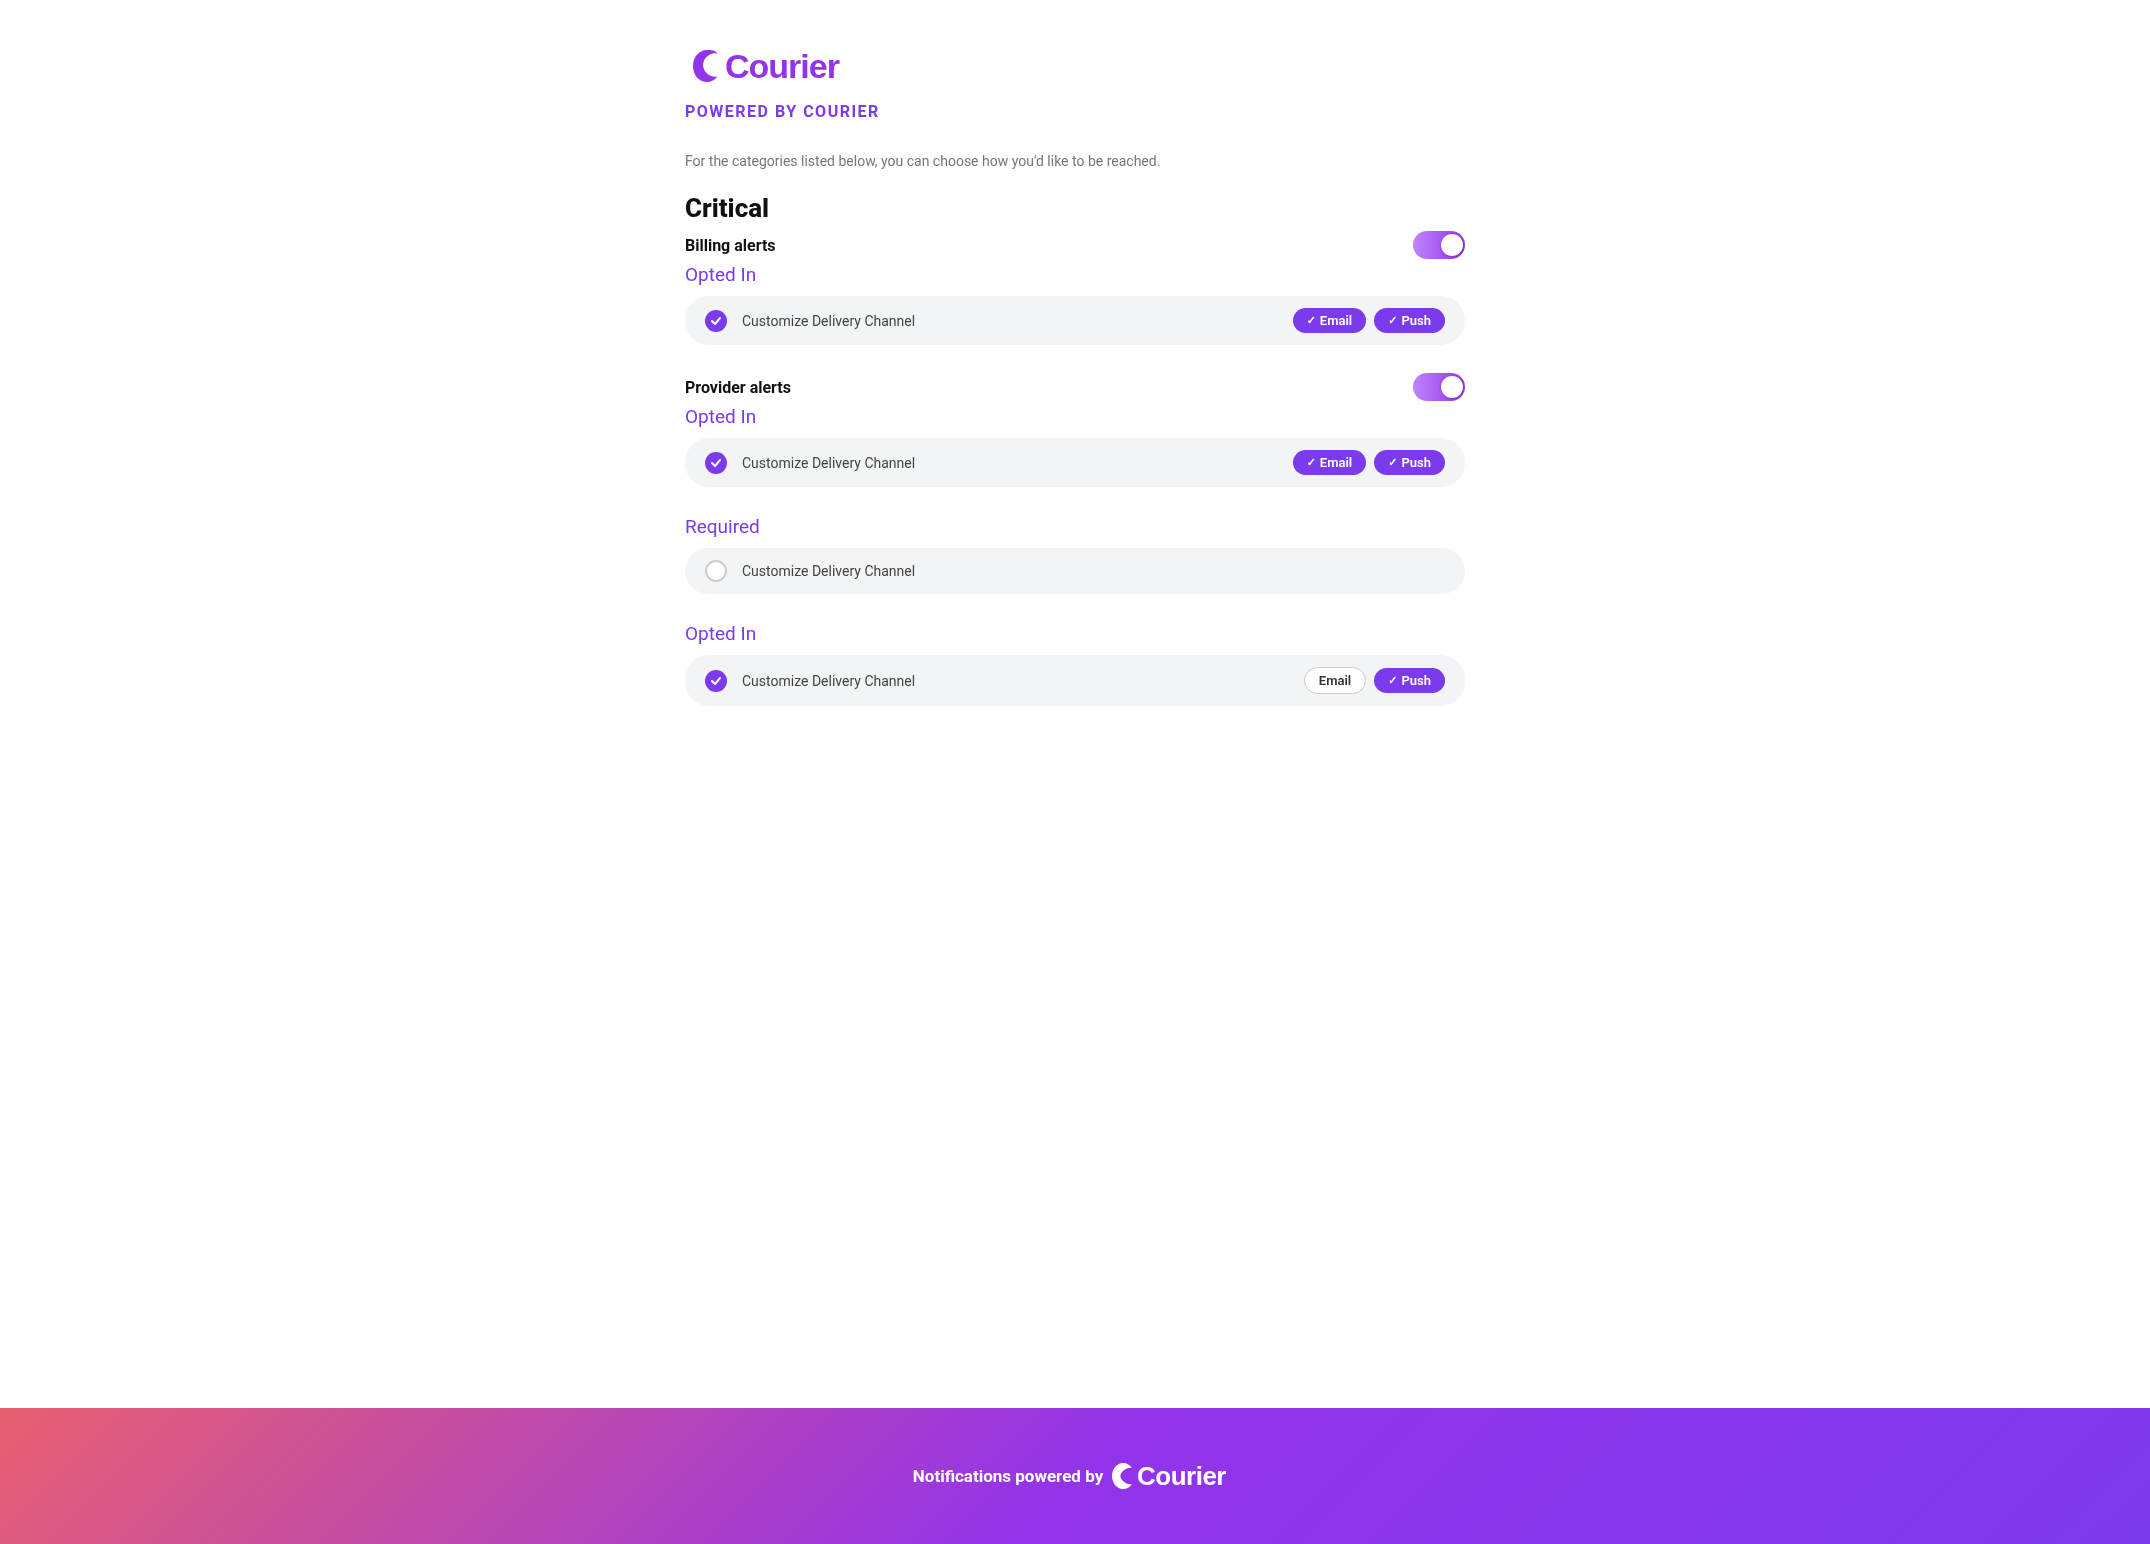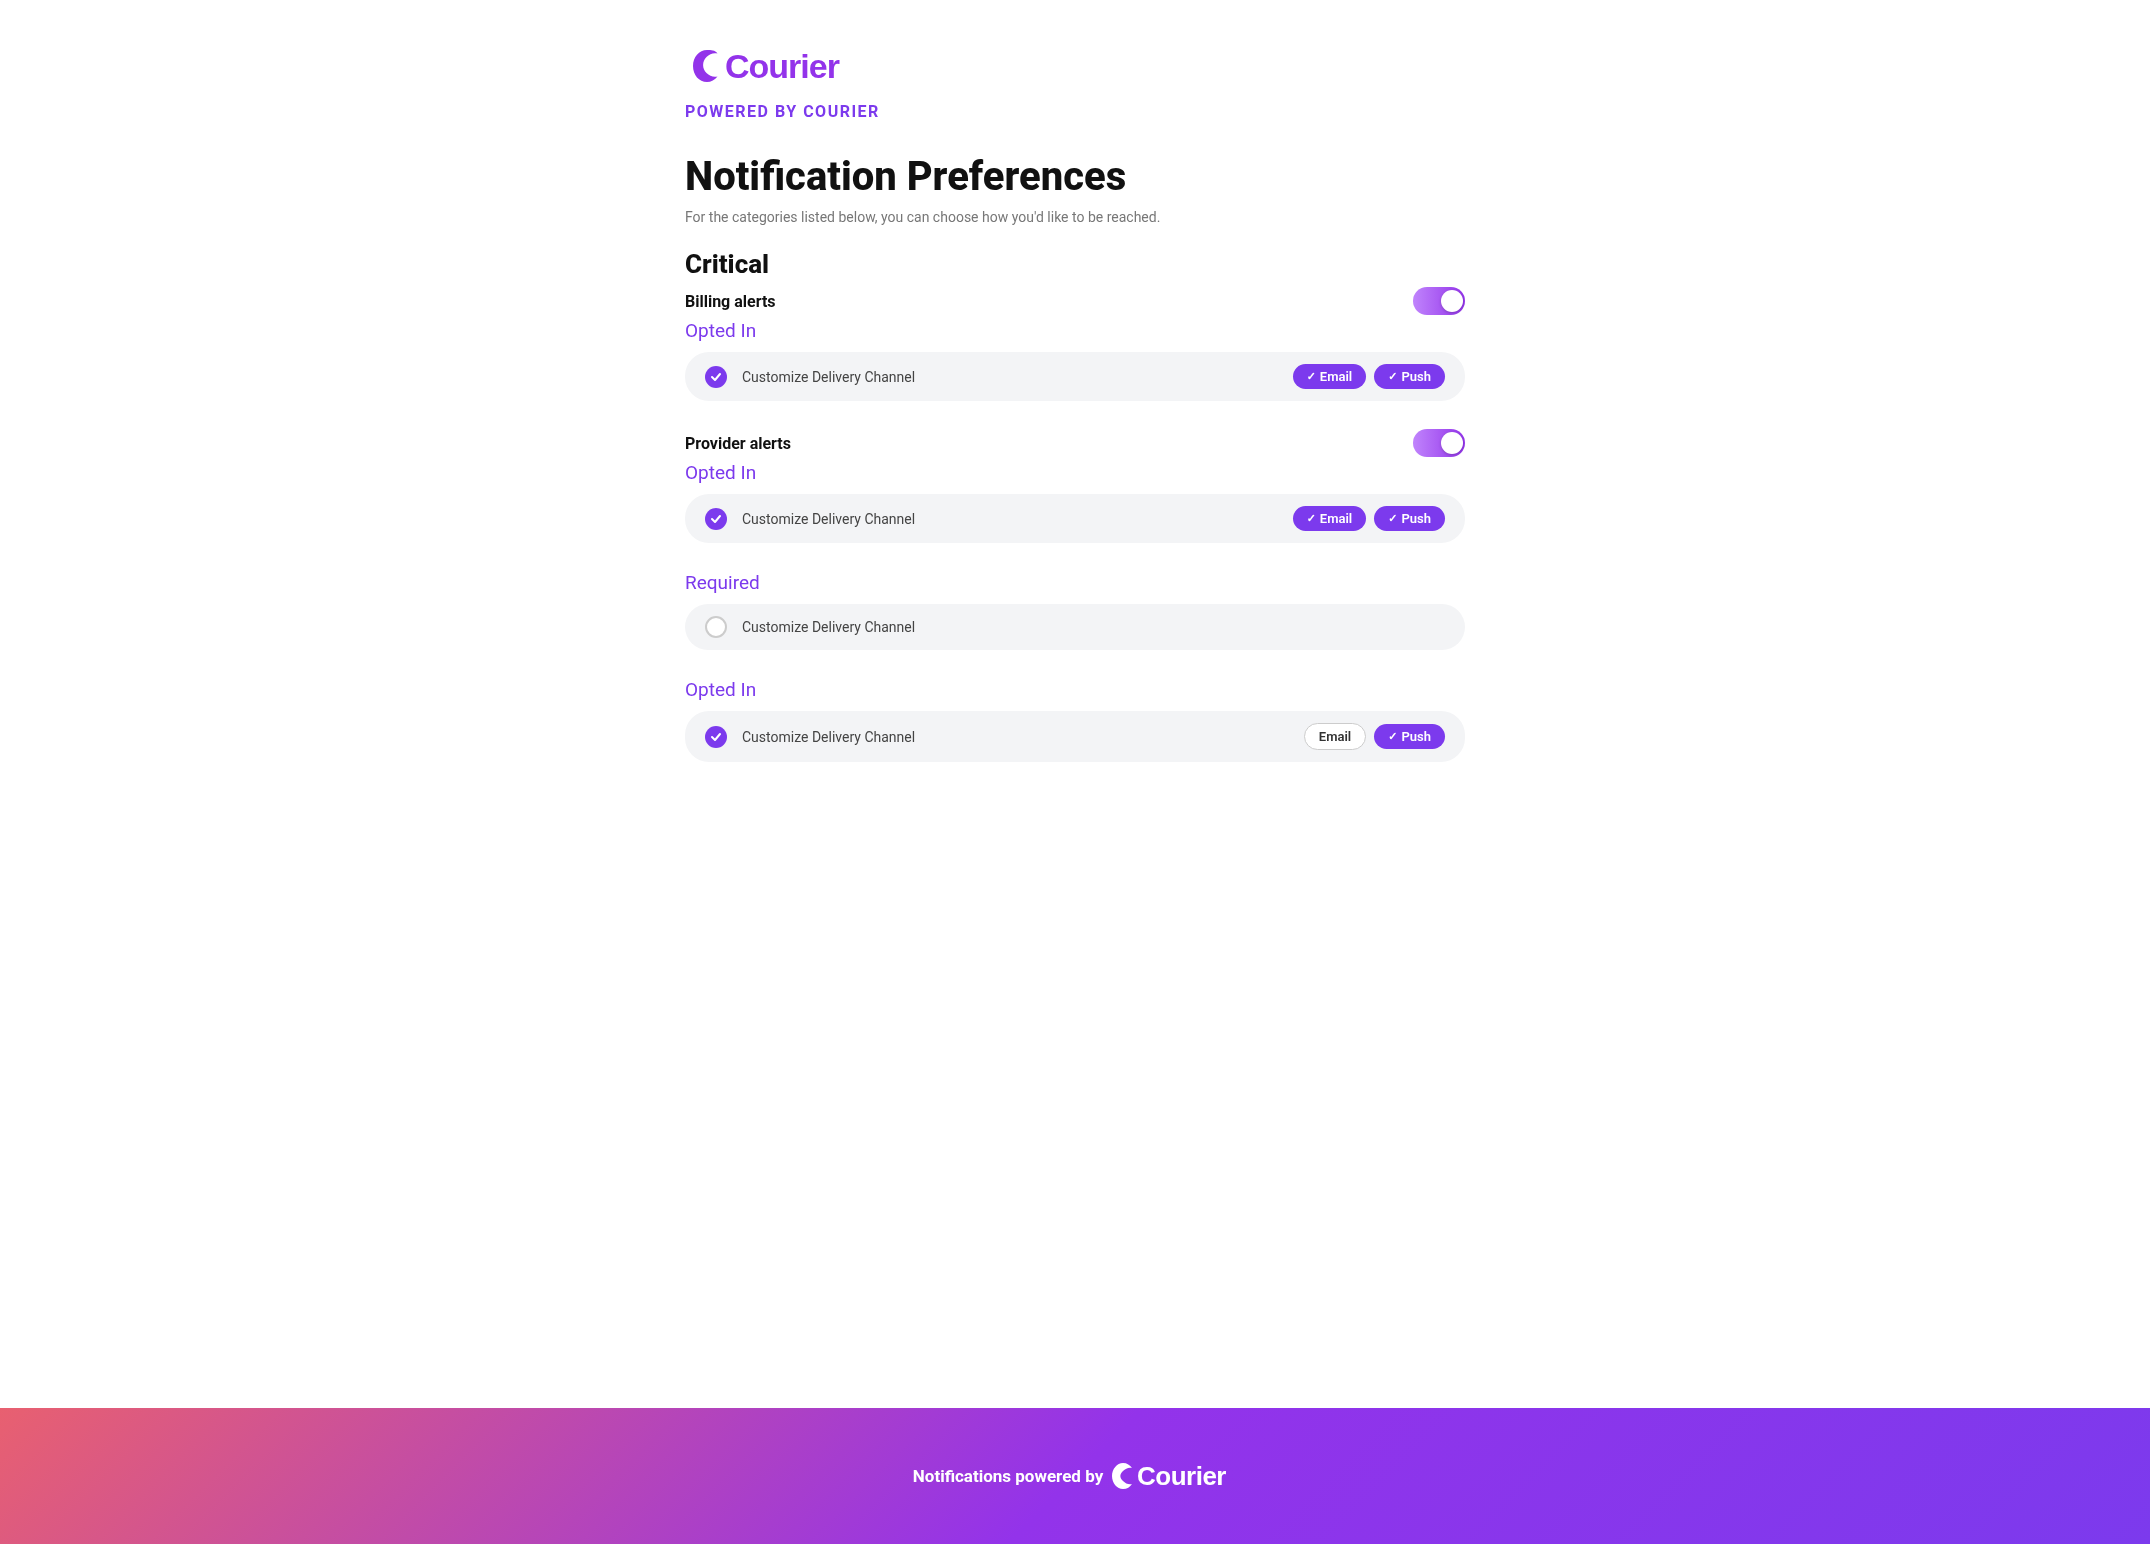--- a/index.html
+++ b/index.html
@@ -257,21 +257,20 @@
 
         <path d="M22 10 C14 10 8 17 8 26 C8 35 14 42 22 42 C26 42 30 40 32.5 36.5 C28.5 37.5 24.5 36 21.5 33 C17 28.5 17 21.5 21.5 17 C24.5 14 28.5 12.5 32.5 13.5 C30 10 26 10 22 10Z" fill="#9333ea"></path>
         <text x="40" y="38" font-family="-apple-system, BlinkMacSystemFont, 'Segoe UI', sans-serif" font-size="34" font-weight="800" fill="#9333ea" letter-spacing="-1">Courier</text>
       </svg>
     </div>
     <div class="powered-by-text">
       <span>POWERED BY</span> <span>COURIER</span>
     </div>
   </div>
 
-  <h1 class="page-title">Notification Preferences</h1>
   <p class="page-subtitle">For the categories listed below, you can choose how you'd like to be reached.</p>
 
   <div id="sections-container">
       <h2 class="section-heading">Critical</h2>
       <div class="notification-item">
         <div class="notification-header">
           <span class="notification-title">Billing alerts</span>
           <label class="toggle on"><input type="checkbox" checked="" style=""><div class="toggle-slider"></div></label>
         </div>
         <div class="notification-status opted-in">Opted In</div>

